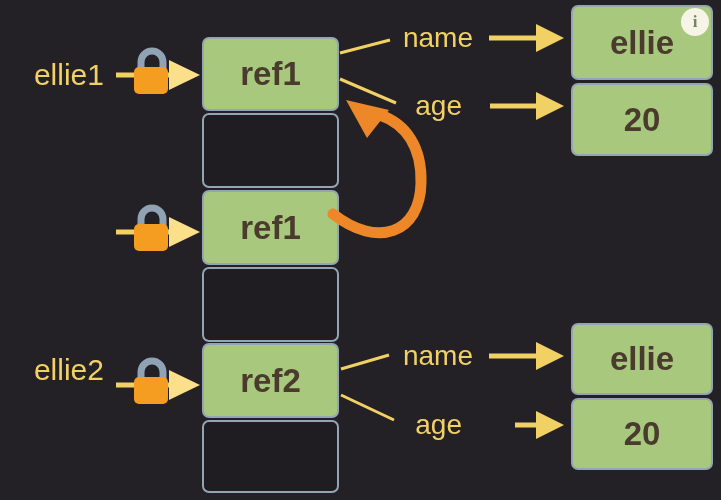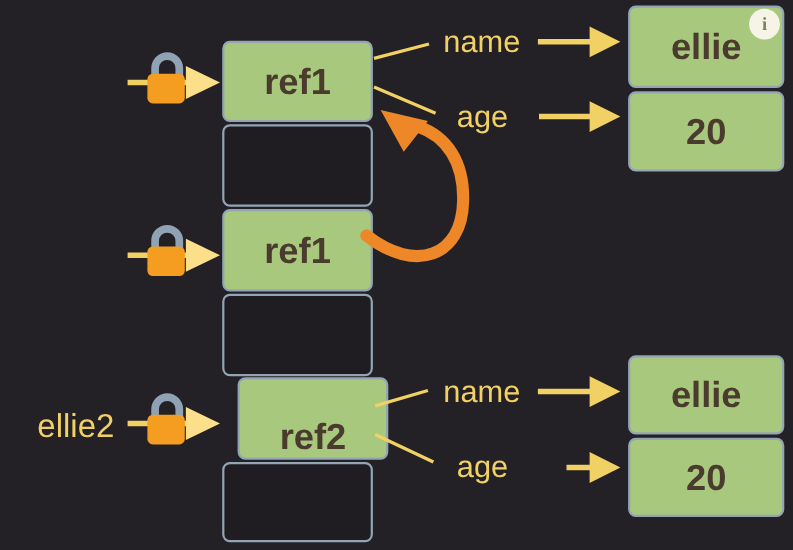--- a/index.html
+++ b/index.html
@@ -76,35 +76,36 @@
   .s-shackle { stroke: var(--lock-shackle, #8fa3b5); stroke-width: 7; fill: none; }
   .f-lock { fill: var(--lock-orange, #f59d20); }
   .s-orange { stroke: var(--arrow-orange, #ee8728); fill: none; }
   .f-orange { fill: var(--arrow-orange, #ee8728); }
 </style>
 </head>
 <body>
 
 <div class="canvas">
 
-  <div class="var-label" style="top:368px">ellie2</div>
+  <div class="var-label" style="top:55px">ellie1</div>
+  <div class="var-label" style="top:350px">ellie2</div>
 
   <div class="box green" style="left:202px; top:37px;  width:137px; height:74px;">
     <span>ref1</span>
   </div>
   <div class="box empty" style="left:202px; top:113px; width:137px; height:75px;">
     <span></span>
   </div>
   <div class="box green" style="left:202px; top:190px; width:137px; height:75px;">
     <span>ref1</span>
   </div>
   <div class="box empty" style="left:202px; top:267px; width:137px; height:75px;">
     <span></span>
   </div>
-  <div class="box green" style="left:216px; top:343px; width:137px; height:75px;align-items:flex-end;">
+  <div class="box green" style="left:202px; top:343px; width:137px; height:75px;">
     <span>ref2</span>
   </div>
   <div class="box empty" style="left:202px; top:420px; width:137px; height:73px;">
     <span></span>
   </div>
 
   <div class="field-label" style="left:353px; top:20px;  width:120px;">name</div>
   <div class="field-label" style="left:342px; top:88px;  width:120px;">age</div>
 
   <div class="box green" style="left:571px; top:5px;  width:142px; height:75px;">

